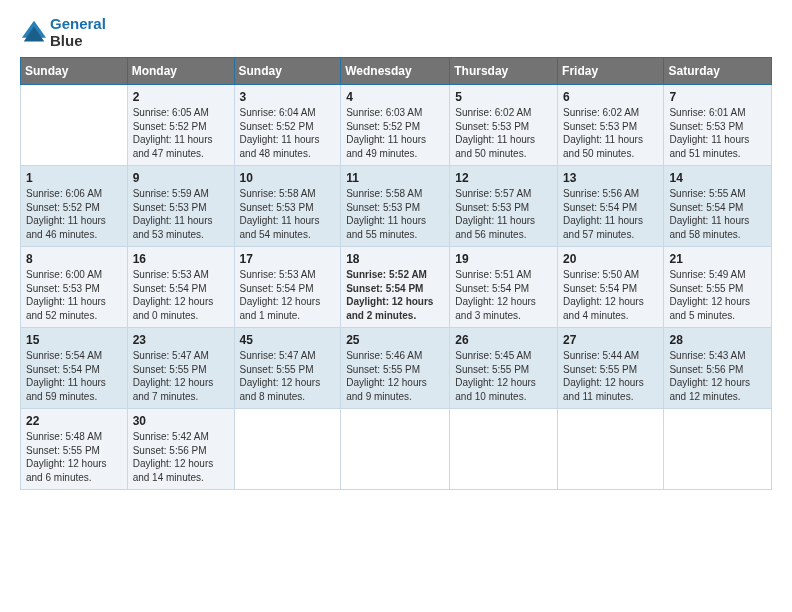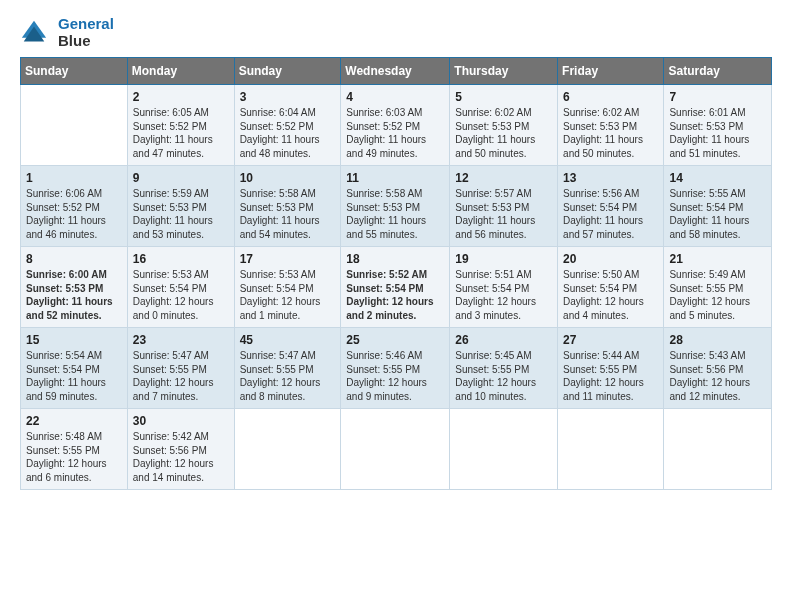--- a/index.html
+++ b/index.html
@@ -19,21 +19,20 @@
     .logo {
       display: flex;
       align-items: center;
       gap: 2px;
     }
     .logo-text {
       font-size: 15px;
       font-weight: bold;
       color: #333;
       line-height: 1.1;
-      margin-left: 8px;
     }
     .logo-text span { color: #1a6faf; }
     .logo-icon {
       width: 28px;
       height: 28px;
     }
     .title-section {
       text-align: right;
     }
     .month-title {
@@ -206,21 +205,21 @@
         <td>
           <span class="day-num">14</span>
           <div class="day-info" style="white-space: pre-line;">Sunrise: 5:55 AM
 Sunset: 5:54 PM
 Daylight: 11 hours and 58 minutes.</div>
         </td>
       </tr>
       <tr>
         <td>
           <span class="day-num">8</span>
-          <div class="day-info" style="white-space: pre-line; font-weight: bold;">Sunrise: 6:00 AM
+          <div class="day-info" style="white-space: pre-line;">Sunrise: 6:00 AM
 Sunset: 5:53 PM
 Daylight: 11 hours and 52 minutes.</div>
         </td>
         <td>
           <span class="day-num">16</span>
           <div class="day-info" style="white-space: pre-line;">Sunrise: 5:53 AM
 Sunset: 5:54 PM
 Daylight: 12 hours and 0 minutes.</div>
         </td>
         <td>

